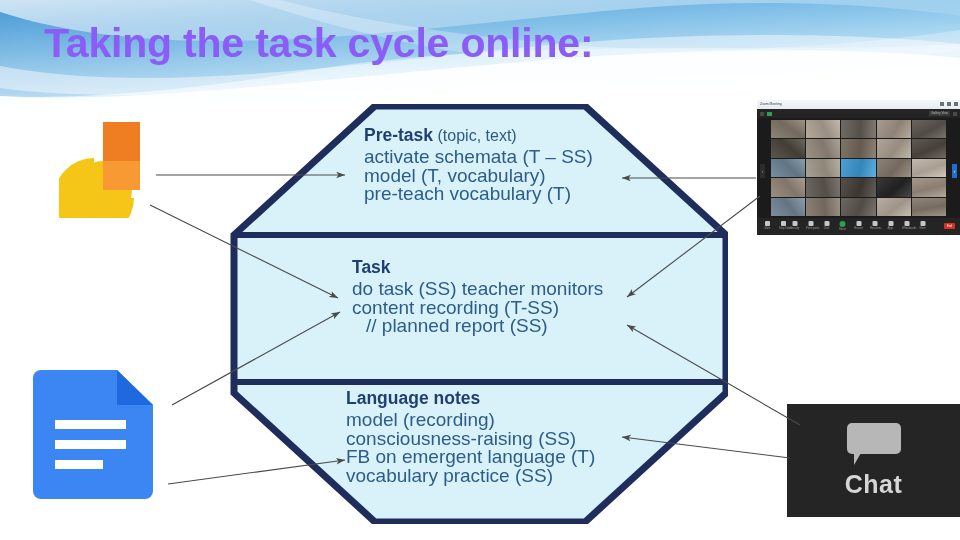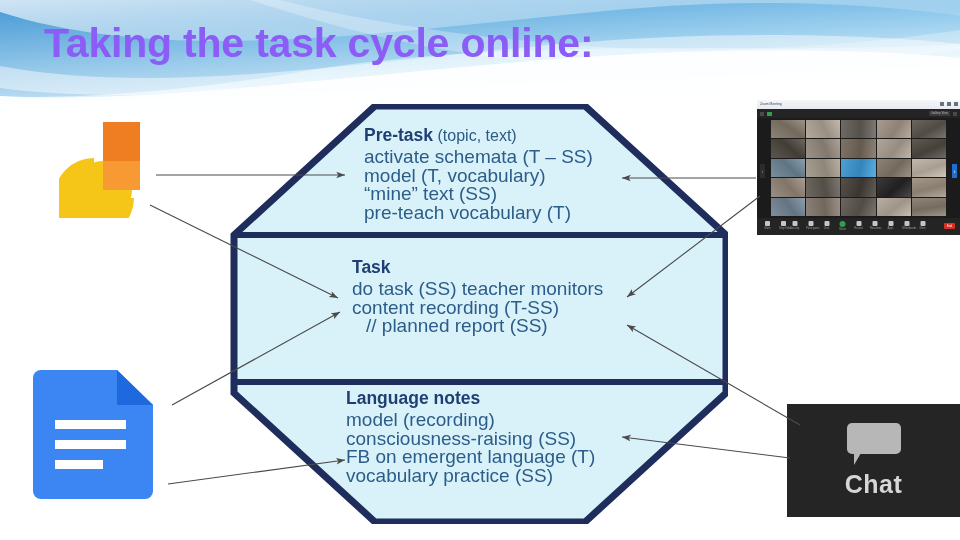--- a/index.html
+++ b/index.html
@@ -316,21 +316,20 @@
       <line x1="9" y1="131" x2="495" y2="131" stroke="#1f2d5c" stroke-width="6"></line>
       <line x1="9" y1="278" x2="495" y2="278" stroke="#1f2d5c" stroke-width="6"></line>
     </svg>
 
     <div class="oct-text" id="sec-pretask">
       <div class="oct-head">
         <span>Pre-task</span><span class="reg"> (topic, text)</span>
       </div>
       <div class="oct-line">activate schemata (T – SS)</div>
       <div class="oct-line">model (T, vocabulary)</div>
-      <div class="oct-line">“mine” text (SS)</div>
       <div class="oct-line">pre-teach vocabulary (T)</div>
     </div>
 
     <div class="oct-text" id="sec-task">
       <div class="oct-head">
         <span>Task</span><span class="reg"></span>
       </div>
       <div class="oct-line">do task (SS) teacher monitors</div>
       <div class="oct-line">content recording (T-SS)</div>
       <div class="oct-line indent">// planned report (SS)</div>

